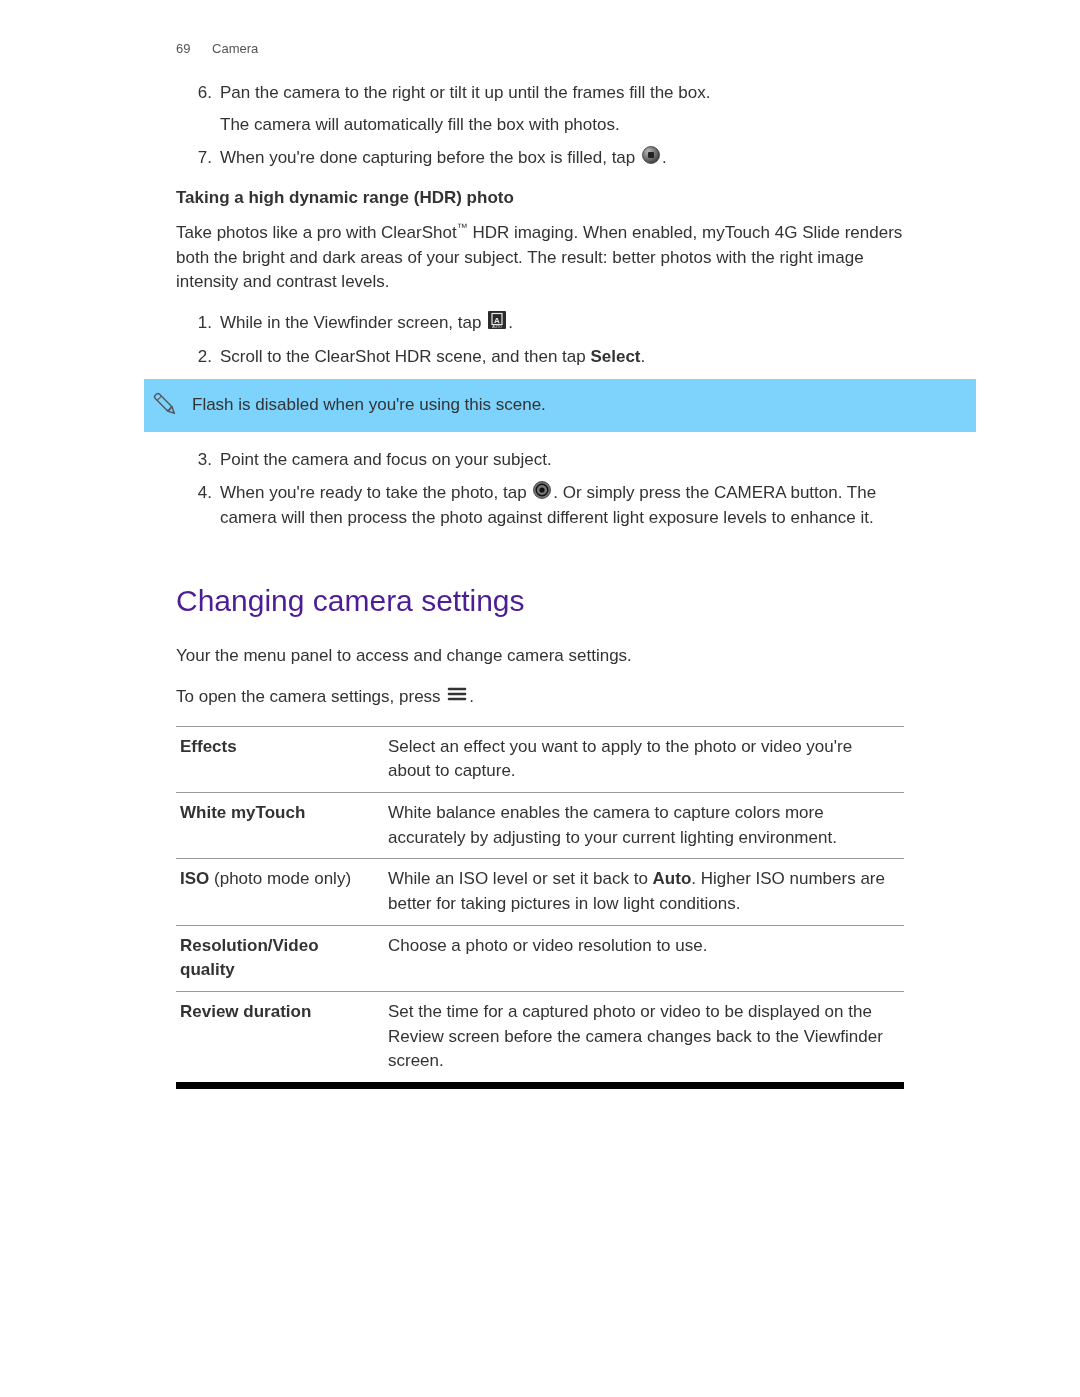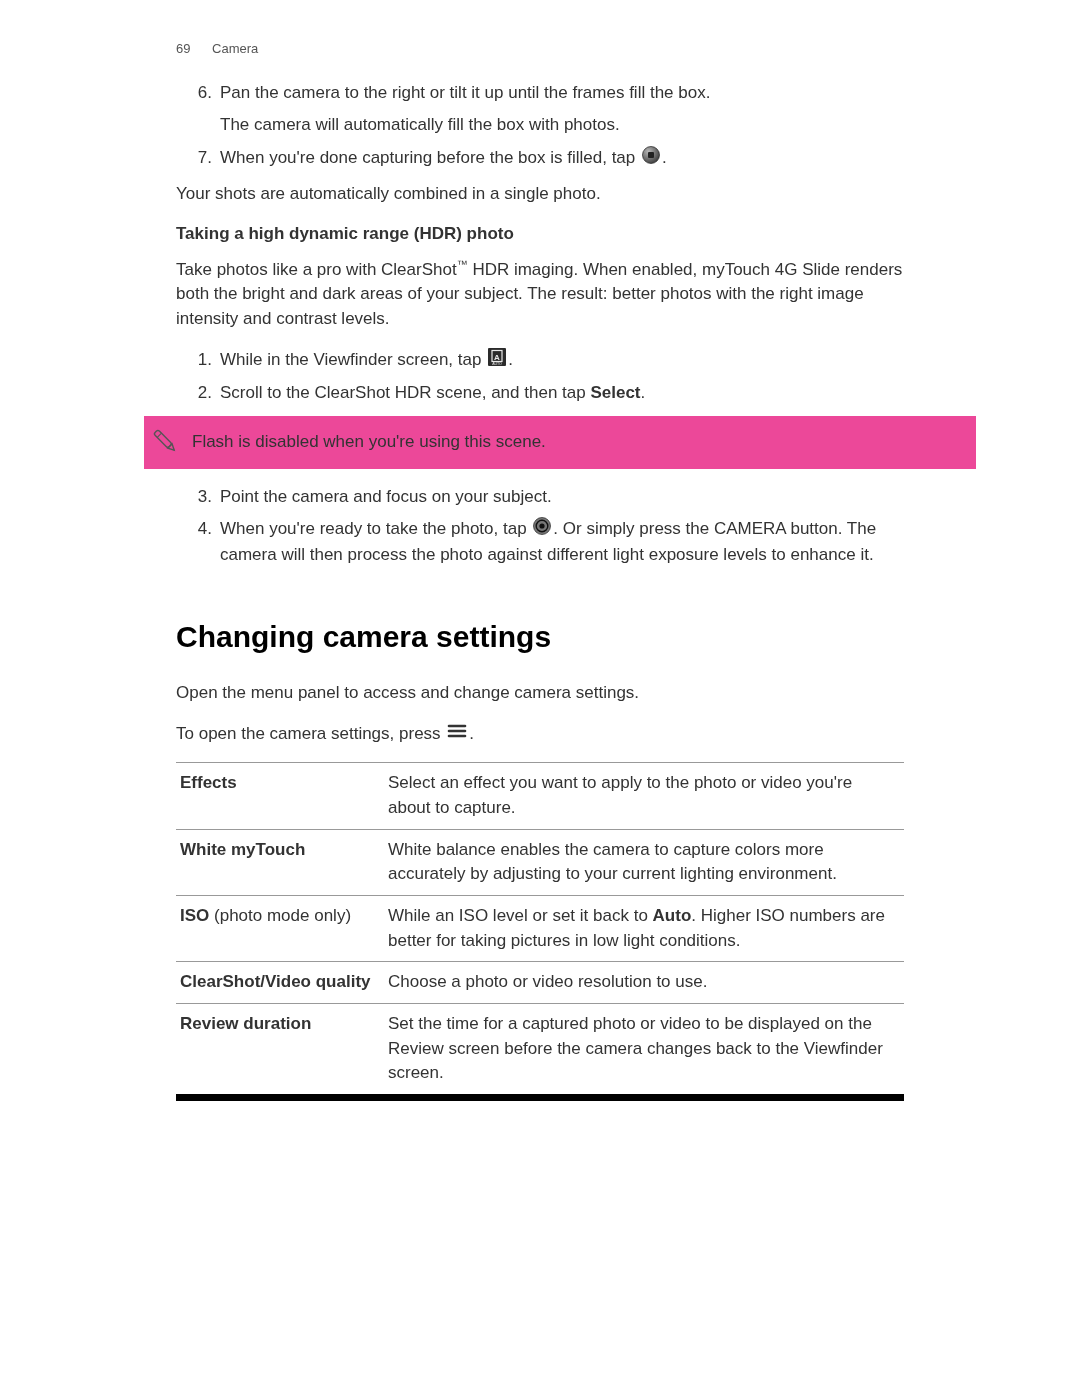--- a/index.html
+++ b/index.html
@@ -57,33 +57,33 @@
   .inline-icon {
     display: inline-block;
     vertical-align: middle;
     margin: 0 2px;
   }
   .note-box {
     position: relative;
     width: calc(100% + 44px);
     margin-left: -32px;
     padding: 14px 12px 14px 48px;
-    background: #ec4899;
+    background: #7dd3fc;
     color: #333;
     font-size: 17px;
   }
   .note-box .pen-icon {
     position: absolute;
     left: 4px;
     top: 8px;
   }
   h2.section-title {
     font-size: 30px;
-    font-weight: 700;
-    color: #000000;
+    font-weight: 400;
+    color: #4c1d95;
     margin: 48px 0 22px 0;
   }
   table.settings {
     width: 100%;
     border-collapse: collapse;
     margin-top: 12px;
   }
   table.settings td {
     vertical-align: top;
     padding: 8px 8px 8px 4px;
@@ -132,21 +132,20 @@
               </defs>
               <circle cx="9" cy="9" r="8.5" fill="url(#g1)" stroke="#222" stroke-width="0.7"></circle>
               <rect x="6" y="6" width="6" height="6" fill="#222" rx="1"></rect>
             </svg>
           </span><span class="para-inline">.</span>
         </div>
       </div>
     </li>
   </ol>
 
-  <p class="body">Your shots are automatically combined in a single photo.</p>
 
   <div class="subhead">Taking a high dynamic range (HDR) photo</div>
 
   <p class="body">
     <span class="para-inline">Take photos like a pro with ClearShot</span><sup style="font-size:11px;">™</sup><span class="para-inline"> HDR imaging. When enabled, myTouch 4G Slide renders both the bright and dark areas of your subject. The result: better photos with the right image intensity and contrast levels.</span>
   </p>
 
   <ol class="num-list">
     <li>
       <span class="num">1.</span>
@@ -207,21 +206,21 @@
               <circle cx="9" cy="9" r="2.6" fill="#111"></circle>
             </svg>
           </span><span class="para-inline">. Or simply press the CAMERA button. The camera will then process the photo against different light exposure levels to enhance it.</span>
         </div>
       </div>
     </li>
   </ol>
 
   <h2 class="section-title">Changing camera settings</h2>
 
-  <p class="body">Open the menu panel to access and change camera settings.</p>
+  <p class="body">Your the menu panel to access and change camera settings.</p>
 
   <p class="body">
     <span class="para-inline">To open the camera settings, press </span>
     <span class="inline-icon">
       <svg width="20" height="16" viewBox="0 0 20 16">
         <line x1="2" y1="3" x2="18" y2="3" stroke="#333" stroke-width="2.6" stroke-linecap="round"></line>
         <line x1="2" y1="8" x2="18" y2="8" stroke="#333" stroke-width="2.6" stroke-linecap="round"></line>
         <line x1="2" y1="13" x2="18" y2="13" stroke="#333" stroke-width="2.6" stroke-linecap="round"></line>
       </svg>
     </span><span class="para-inline">.</span>
@@ -235,21 +234,21 @@
         </tr>
         <tr>
           <td class="setting-name"><span class="bold">White myTouch</span></td>
           <td><span>White balance enables the camera to capture colors more accurately by adjusting to your current lighting environment.</span></td>
         </tr>
         <tr>
           <td class="setting-name"><span class="bold">ISO</span><span> (photo mode only)</span></td>
           <td><span>While an ISO level or set it back to </span><span class="bold">Auto</span><span>. Higher ISO numbers are better for taking pictures in low light conditions.</span></td>
         </tr>
         <tr>
-          <td class="setting-name"><span class="bold">ClearShot/Video quality</span></td>
+          <td class="setting-name"><span class="bold">Resolution/Video quality</span></td>
           <td><span>Choose a photo or video resolution to use.</span></td>
         </tr>
         <tr>
           <td class="setting-name"><span class="bold">Review duration</span></td>
           <td><span>Set the time for a captured photo or video to be displayed on the Review screen before the camera changes back to the Viewfinder screen.</span></td>
         </tr>
       </tbody>
   </table>
 
 </div>

